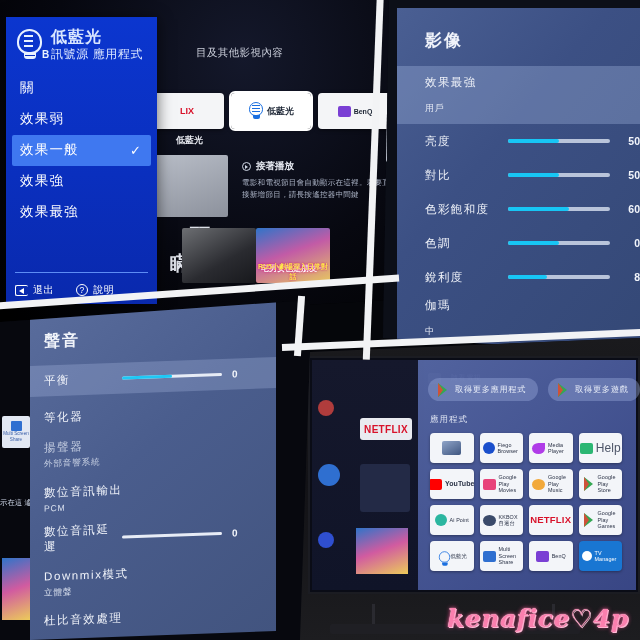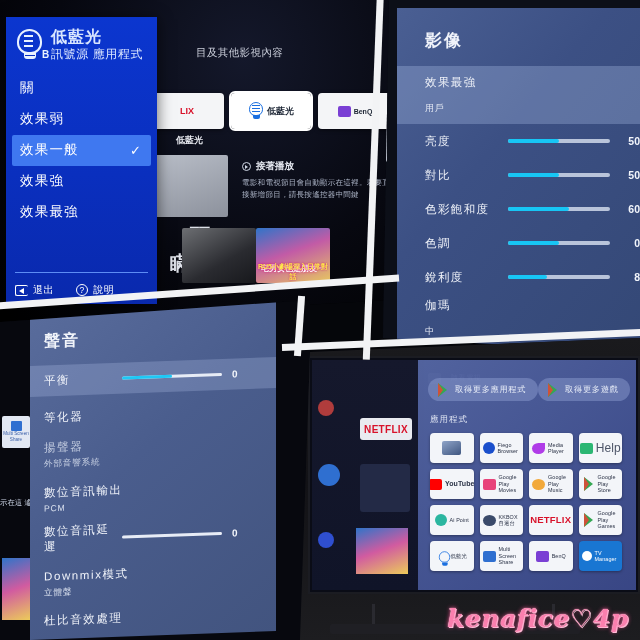--- a/index.html
+++ b/index.html
@@ -170,21 +170,21 @@
     background: #232a46; border-radius: 3px; }
   .br-thumb2 { position: absolute; left: 44px; top: 168px; width: 52px; height: 46px;
     background: linear-gradient(160deg, #2f74c9 0%, #d15ba0 48%, #eccb5a 100%); }
   .br-toprow { position: absolute; left: 112px; top: 8px; right: 8px; height: 20px;
     display: flex; align-items: center; gap: 10px; padding-left: 4px; }
   .br-toplab { font-size: 7px; color: #7f87a0; letter-spacing: .6px; }
 
   .app-overlay { position: absolute; left: 106px; top: 0; right: 0; bottom: 0;
     background: linear-gradient(140deg, rgba(86,104,166,.93) 0%, rgba(68,84,148,.95) 60%,
                 rgba(58,72,136,.96) 100%); }
-  .gbtns { display: flex; padding: 18px 0 0 10px; text-align: right; }
+  .gbtns { display: flex; gap: 10px; padding: 18px 0 0 10px; text-align: right; }
   .gbtn { height: 23px; border-radius: 12px; background: rgba(150,168,216,.42);
     display: flex; align-items: center; gap: 6px; padding: 0 12px 0 8px; }
   .gplay { width: 13px; height: 14px; position: relative; flex: none; }
   .gplay::before { content:""; position:absolute; left:2px; top:0;
     border-left: 9px solid #34a853; border-top: 7px solid transparent;
     border-bottom: 7px solid transparent; }
   .gplay::after { content:""; position:absolute; left:2px; top:0;
     border-left: 5px solid #ea4335; border-top: 7px solid transparent;
     border-bottom: 7px solid transparent; opacity: .85; }
   .gbtn-t { font-size: 8.2px; color: #e8edf8; letter-spacing: .7px; white-space: nowrap; }

